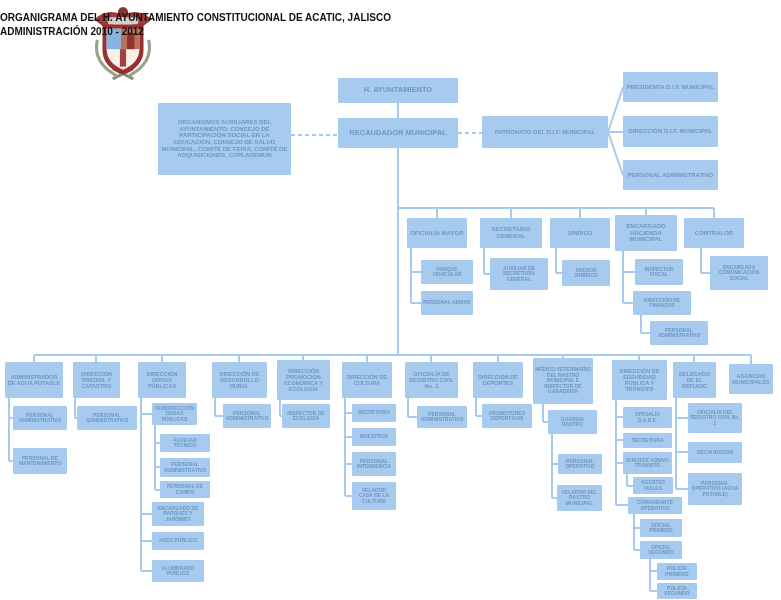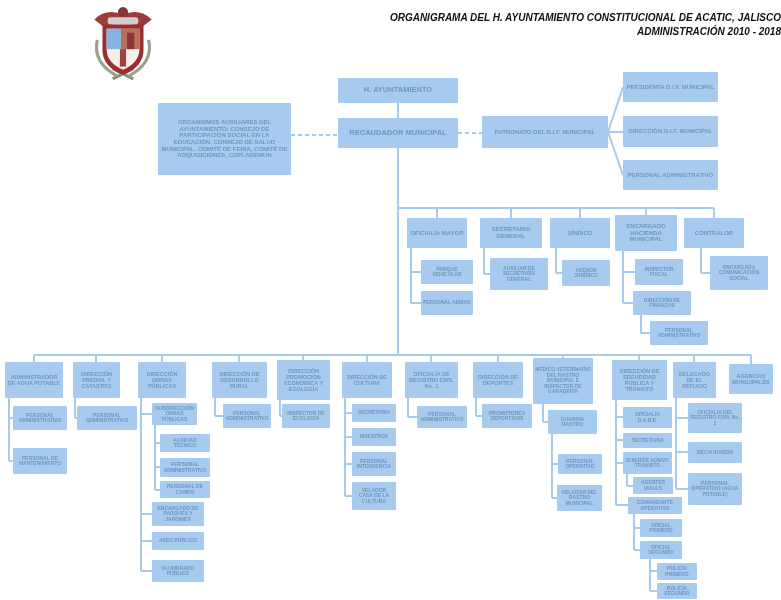--- a/index.html
+++ b/index.html
@@ -4,22 +4,22 @@
 <style>
   :root{
     --box:#a6cbee;
     --txt:#7097c3;
     --line:#a6cbee;
     --title:#111111;
   }
   html,body{margin:0;padding:0;background:#ffffff;}
   .page{position:relative;width:781px;height:600px;background:#ffffff;
         font-family:"Liberation Sans",sans-serif;overflow:hidden;}
-  .title{position:absolute;left:0;right:0;top:11px;text-align:right;
-         font-weight:bold;font-size:10px;line-height:1.4;color:var(--title);font-style:italic;}
+  .title{position:absolute;left:0;right:0;top:11px;text-align:left;
+         font-weight:bold;font-size:10px;line-height:1.4;color:var(--title);}
   .node{position:absolute;background:var(--box);color:var(--txt);
         display:flex;align-items:center;justify-content:center;text-align:center;
         font-weight:bold;line-height:1.12;padding:1px 2px;box-sizing:border-box;
         border-radius:1px;}
   .t1{font-size:7.5px;}
   .t2{font-size:6px;}
   .t3{font-size:6px;}
   .td{font-size:5.5px;}
   .t4{font-size:5px;line-height:1.1;}
   .wires{position:absolute;left:0;top:0;pointer-events:none;}
@@ -42,21 +42,21 @@
     <path d="M16 21 H56 V46 Q56 62 36 70 Q16 62 16 46 Z" fill="#9b2f2f"></path>
     <path d="M20 25 H52 V45 Q52 58 36 65 Q20 58 20 45 Z" fill="#f5f0e8"></path>
     <path d="M20 25 H34 V45 H20 Z" fill="#86b3e0"></path>
     <path d="M34 25 H52 V45 H34 Z" fill="#b9705a"></path>
     <rect x="40" y="29" width="7" height="16" fill="#8d3333"></rect>
     <rect x="33" y="45" width="6" height="17" fill="#a04040"></rect>
   </svg>
 
   <div class="title">
     <div>ORGANIGRAMA DEL H. AYUNTAMIENTO CONSTITUCIONAL DE ACATIC, JALISCO</div>
-    <div>ADMINISTRACIÓN 2010 - 2018</div>
+    <div>ADMINISTRACIÓN 2010 - 2012</div>
   </div>
 
   <svg class="wires" width="781" height="600">
     <path fill="none" stroke="var(--line)" stroke-width="2" d="
       M398 103 V118
       M608 132 L623 87  M608 132 H623  M608 132 L623 175
       M398 148 V355
       M398 208 H714
       M437 208 V218 M511 208 V218 M580 208 V218 M646 208 V215 M714 208 V218
       M411 248 V303 M411 272 H421 M411 303 H421

